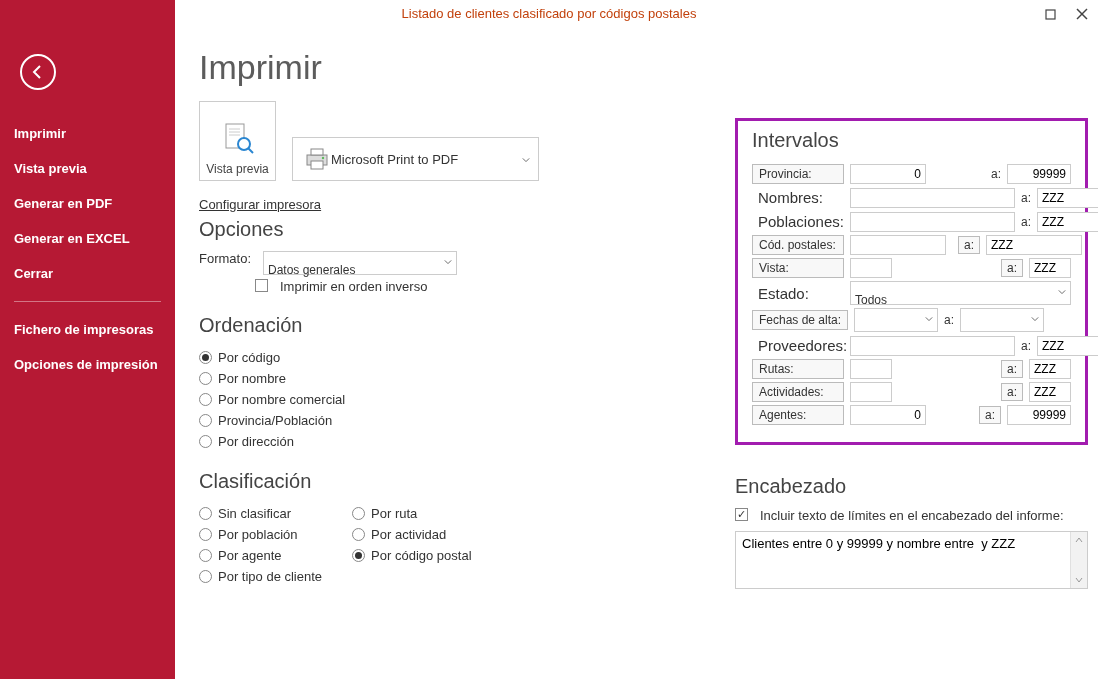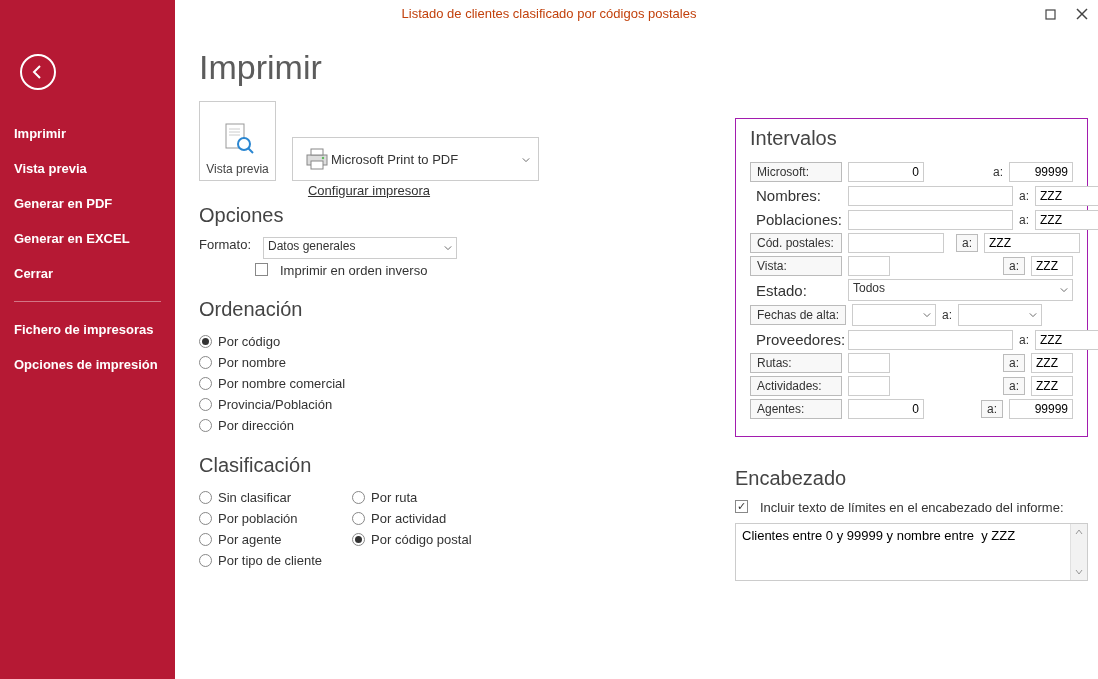--- a/index.html
+++ b/index.html
@@ -17,32 +17,32 @@
   h1 { font-size:34px; font-weight:300; color:#5c5c5c; margin-bottom:14px; }
   h2 { font-size:20px; font-weight:400; color:#444; margin:6px 0 10px 0; }
   .row { display:flex; align-items:flex-start; gap:8px; }
   .preview-print-row { display:flex; align-items:flex-end; gap:16px; }
   .preview-tile { width:80px; height:80px; border:1px solid #ccc; display:flex; flex-direction:column; align-items:center; justify-content:flex-end; padding-bottom:4px; gap:2px; cursor:pointer; }
   .preview-tile svg { }
   .preview-tile .lbl { font-size:12px; color:#444; }
   .printer-select { width:256px; height:44px; border:1px solid #ccc; display:flex; align-items:center; padding:0 10px; gap:0; cursor:pointer; position:relative; }
   .printer-select .caret { position:absolute; right:8px; }
   .link { color:#333; text-decoration:underline; cursor:pointer; font-size:13px; }
-  .right-align { display:flex; justify-content:center; width:340px; margin-top:2px; }
+  .right-align { display:flex; justify-content:flex-start; width:340px; margin-top:16px; }
   .left-column { width:340px; float:left; }
   .right-column { position:absolute; left:560px; top:90px; right:10px; }
-  .box { border:1px solid #a21caf; padding:10px 14px 14px 14px; }
+  .box { border:3px solid #a21caf; padding:10px 14px 14px 14px; }
   .interval-row { display:flex; align-items:center; margin:3px 0; gap:6px; }
   .int-label-btn { border:1px solid #bbb; background:#f8f8f8; padding:2px 6px; min-width:92px; font-size:12px; text-align:left; cursor:pointer; }
   .int-label-plain { min-width:92px; font-size:15px; padding:2px 6px; }
   .int-input { border:1px solid #ccc; font-size:12px; padding:2px 4px; height:20px; }
   .int-input.right { text-align:right; }
   .a-lbl { font-size:12px; }
   .a-btn { border:1px solid #bbb; background:#f8f8f8; padding:1px 5px; font-size:12px; cursor:pointer; }
-  .select { border:1px solid #ccc; height:22px; font-size:12px; padding:1px 4px; background:#fff; cursor:pointer; position:relative; }
+  .select { border:1px solid #ccc; height:22px; font-size:12px; padding:11px 4px; background:#fff; cursor:pointer; position:relative; }
   .select .caret { position:absolute; right:4px; top:3px; }
   .checkbox { width:13px; height:13px; border:1px solid #888; display:inline-flex; align-items:center; justify-content:center; margin-right:4px; cursor:pointer; }
   .checkbox.checked::after { content:"✓"; font-size:11px; line-height:1; color:#333; }
   .radio { width:13px; height:13px; border:1px solid #888; border-radius:50%; display:inline-flex; align-items:center; justify-content:center; margin-right:6px; cursor:pointer; }
   .radio.checked::after { content:""; width:7px; height:7px; background:#333; border-radius:50%; }
   .opt-list .opt { padding:3px 0; display:flex; align-items:center; cursor:pointer; font-size:13px; }
   .clasif { display:flex; gap:30px; }
   .textarea-wrap { position:relative; border:1px solid #ccc; height:58px; }
   .textarea { width:calc(100% - 18px); height:100%; padding:4px 6px; font-size:13px; resize:none; border:none; outline:none; }
   .spacer-col { flex:1; }
@@ -192,21 +192,21 @@
           </div>
         </div>
     </div>
   </div>
 
   <div class="right-column">
     <div class="box">
       <h2 style="margin-top:-2px; margin-bottom:12px;">Intervalos</h2>
       <div id="intv-rows">
           <div class="interval-row">
-            <span class="int-label-btn">Microsoft:</span>
+            <span class="int-label-btn">Provincia:</span>
             <input class="int-input right" style="width: 76px;" value="0">
             <span class="spacer-col"></span>
             <span class="a-lbl">a:</span>
             <input class="int-input right" style="width: 64px;" value="99999">
           </div>
           <div class="interval-row">
             <span class="int-label-plain">Nombres:</span>
             <input class="int-input " style="width: 186px;" value="">
             <span class="a-lbl">a:</span>
             <input class="int-input " style="width: 174px;" value="ZZZ">

